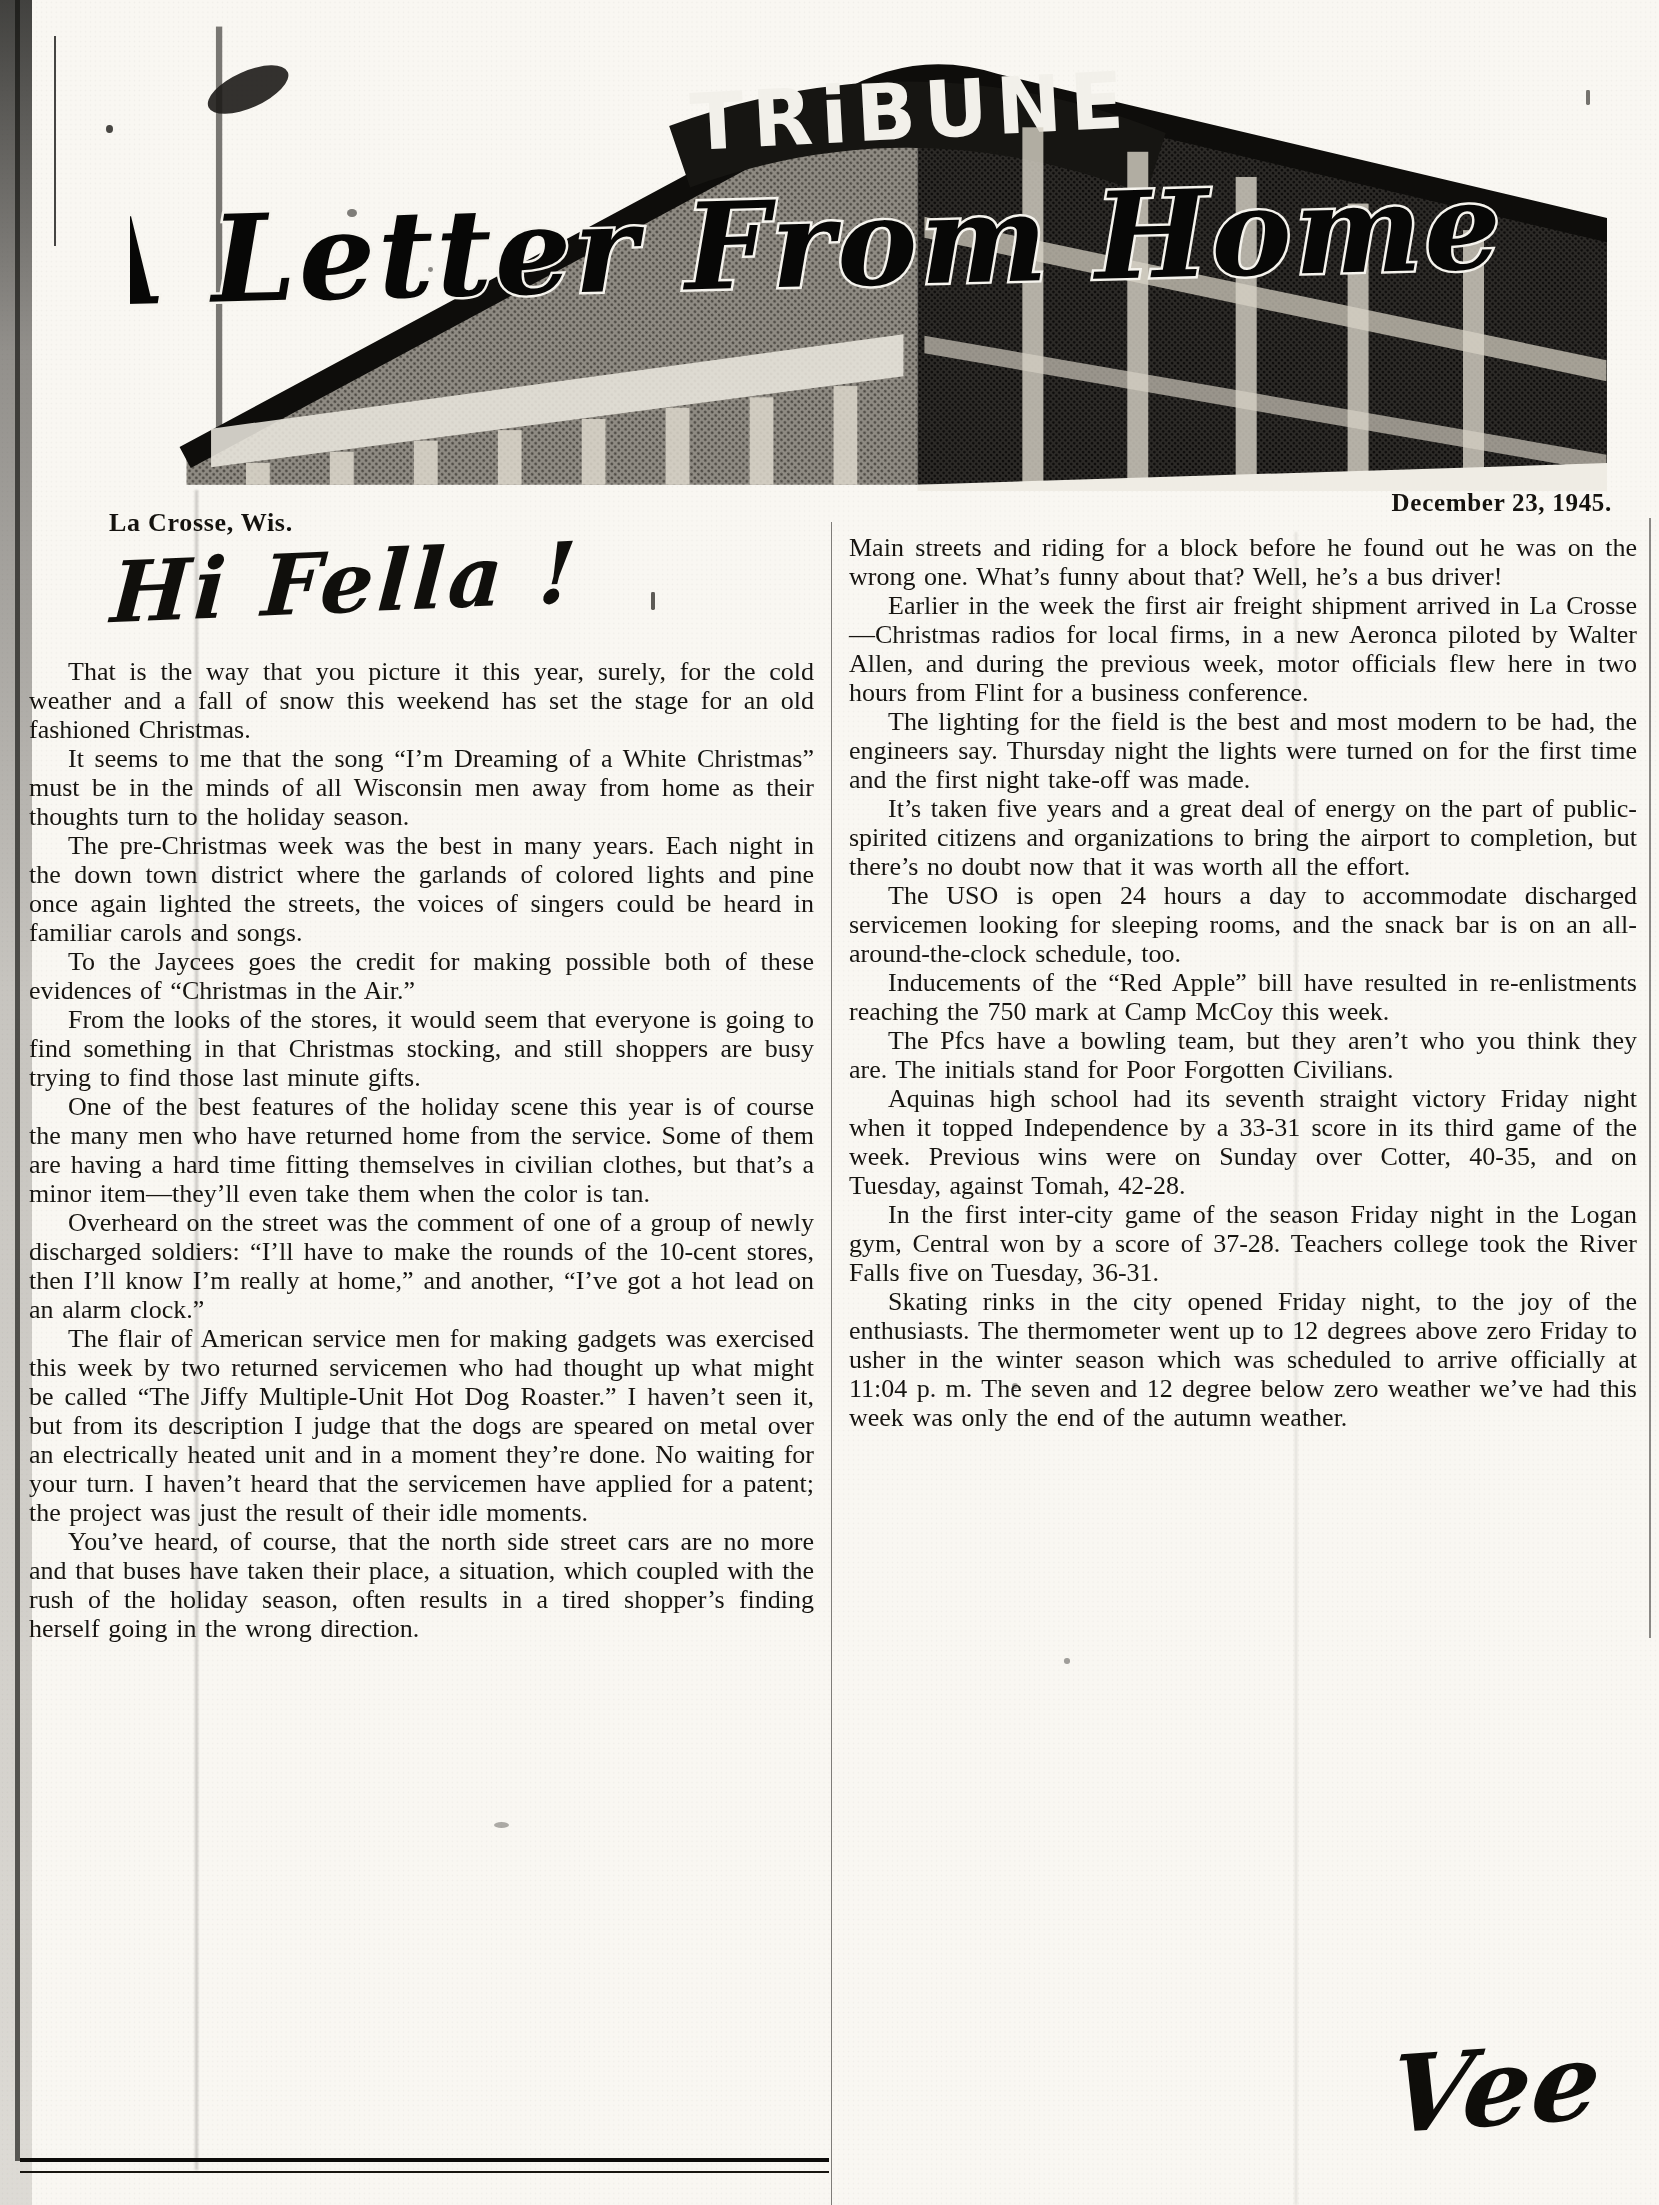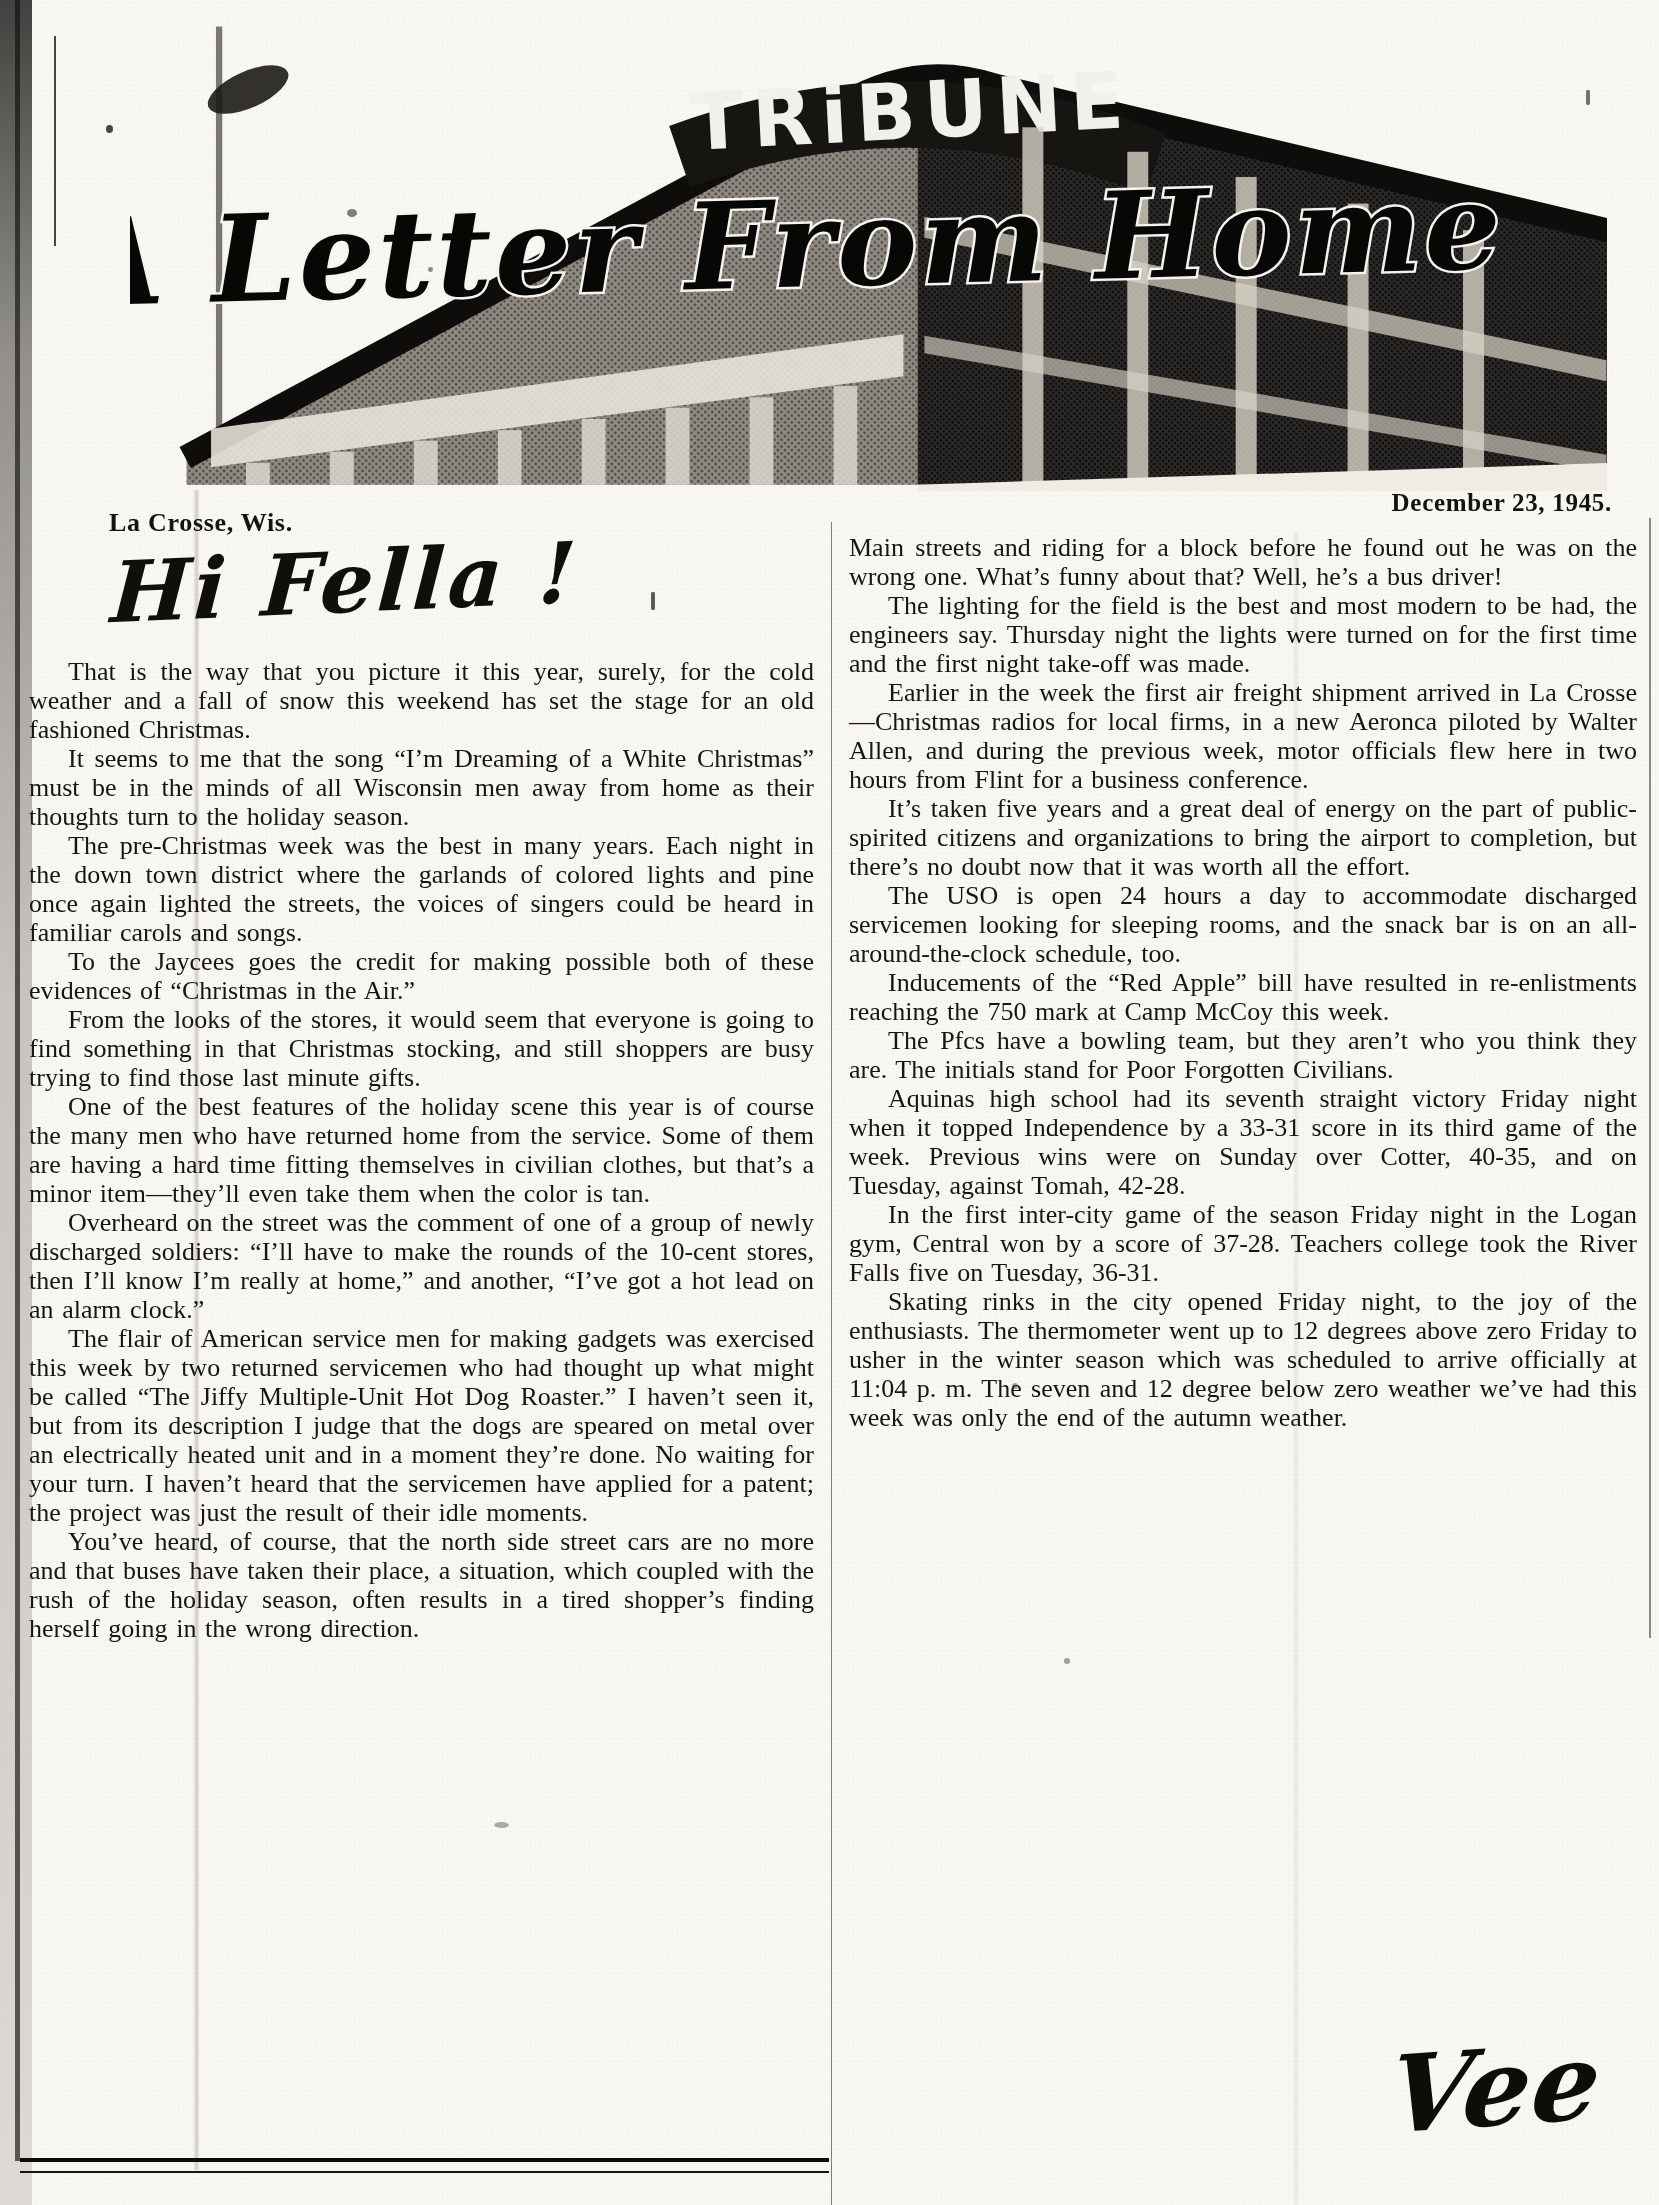--- a/index.html
+++ b/index.html
@@ -131,22 +131,22 @@
     <p>To the Jaycees goes the credit for making possible both of these evidences of “Christmas in the Air.”</p>
     <p>From the looks of the stores, it would seem that everyone is going to find something in that Christmas stocking, and still shoppers are busy trying to find those last minute gifts.</p>
     <p>One of the best features of the holiday scene this year is of course the many men who have returned home from the service.  Some of them are having a hard time fitting themselves in civilian clothes, but that’s a minor item—they’ll even take them when the color is tan.</p>
     <p>Overheard on the street was the comment of one of a group of newly discharged soldiers: “I’ll have to make the rounds of the 10-cent stores, then I’ll know I’m really at home,” and another, “I’ve got a hot lead on an alarm clock.”</p>
     <p>The flair of American service men for making gadgets was exercised this week by two returned servicemen who had thought up what might be called “The Jiffy Multiple-Unit Hot Dog Roaster.”  I haven’t seen it, but from its description I judge that the dogs are speared on metal over an electrically heated unit and in a moment they’re done.  No waiting for your turn.  I haven’t heard that the servicemen have applied for a patent; the project was just the result of their idle moments.</p>
     <p>You’ve heard, of course, that the north side street cars are no more and that buses have taken their place, a situation, which coupled with the rush of the holiday season, often results in a tired shopper’s finding herself going in the wrong direction.</p>
   </div>
 
   <div class="col col-right">
     <p class="no-indent">Main streets and riding for a block before he found out he was on the wrong one.  What’s funny about that?  Well, he’s a bus driver!</p>
+    <p>Earlier in the week the first air freight shipment arrived in La Crosse—Christmas radios for local firms, in a new Aeronca piloted by Walter Allen, and during the previous week, motor officials flew here in two hours from Flint for a business conference.</p>
     <p>The lighting for the field is the best and most modern to be had, the engineers say.  Thursday night the lights were turned on for the first time and the first night take-off was made.</p>
-    <p>Earlier in the week the first air freight shipment arrived in La Crosse—Christmas radios for local firms, in a new Aeronca piloted by Walter Allen, and during the previous week, motor officials flew here in two hours from Flint for a business conference.</p>
     <p>It’s taken five years and a great deal of energy on the part of public-spirited citizens and organizations to bring the airport to completion, but there’s no doubt now that it was worth all the effort.</p>
     <p>The USO is open 24 hours a day to accommodate discharged servicemen looking for sleeping rooms, and the snack bar is on an all-around-the-clock schedule, too.</p>
     <p>Inducements of the “Red Apple” bill have resulted in re-enlistments reaching the 750 mark at Camp McCoy this week.</p>
     <p>The Pfcs have a bowling team, but they aren’t who you think they are.  The initials stand for Poor Forgotten Civilians.</p>
     <p>Aquinas high school had its seventh straight victory Friday night when it topped Independence by a 33-31 score in its third game of the week.  Previous wins were on Sunday over Cotter, 40-35, and on Tuesday, against Tomah, 42-28.</p>
     <p>In the first inter-city game of the season Friday night in the Logan gym, Central won by a score of 37-28.  Teachers college took the River Falls five on Tuesday, 36-31.</p>
     <p>Skating rinks in the city opened Friday night, to the joy of the enthusiasts.  The thermometer went up to 12 degrees above zero Friday to usher in the winter season which was scheduled to arrive officially at 11:04 p. m.  The seven and 12 degree below zero weather we’ve had this week was only the end of the autumn weather.</p>
   </div>
 
   <div class="signature">Vee</div>

